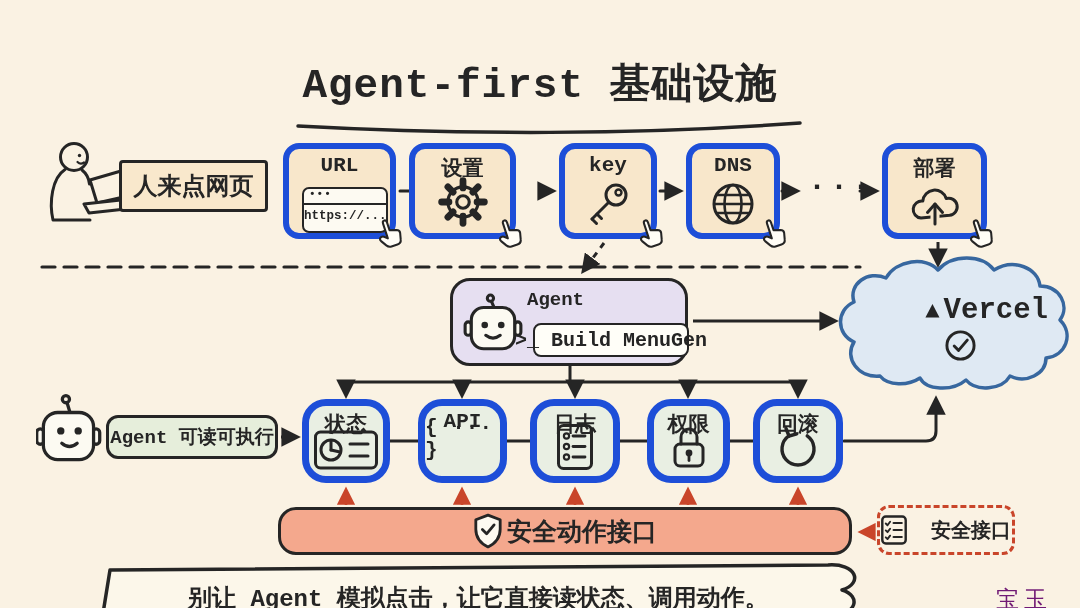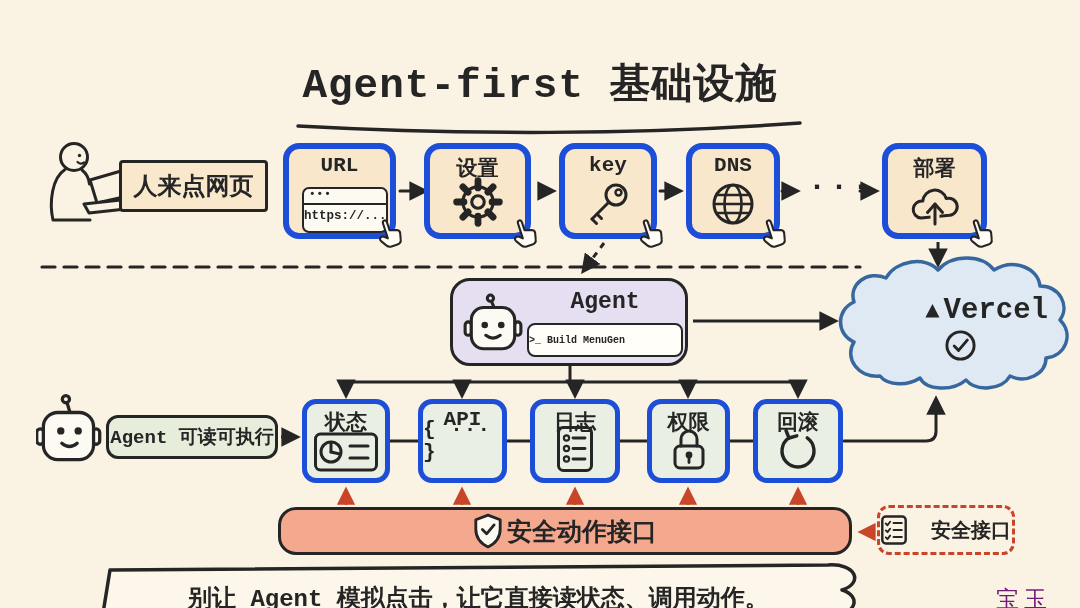--- a/index.html
+++ b/index.html
@@ -17,29 +17,29 @@
   .cursor{position:absolute;right:-13px;bottom:-16px;width:27px;height:31px;transform:rotate(-18deg);z-index:3;}
   .mini-browser{position:absolute;left:13px;top:38px;width:86px;height:46px;border:2.5px solid #252525;
         border-radius:7px;background:#FDFAF2;box-sizing:border-box;}
   .mini-browser .bar{height:14px;border-bottom:2.5px solid #252525;font-size:11px;line-height:11px;
         padding-left:5px;letter-spacing:1px;font-weight:bold;}
   .mini-browser .url{font-size:12.5px;font-weight:bold;text-align:center;padding-top:4px;}
   .dots{position:absolute;left:802px;top:126px;width:78px;text-align:center;font-size:30px;
         font-weight:bold;letter-spacing:4px;z-index:2;}
   .agent-box{position:absolute;left:450px;top:234px;width:238px;height:88px;background:#E6DFF1;
         border:3px solid #252525;border-radius:20px;box-sizing:border-box;z-index:2;}
-  .agent-box .lbl{position:absolute;left:74px;top:8px;width:156px;text-align:center;font-size:23px;font-weight:bold;}
-  .terminal{position:absolute;left:74px;top:42px;width:156px;height:34px;background:#FFFEF8;
-        border:2.5px solid #252525;border-radius:8px;box-sizing:border-box;font-size:10px;font-weight:bold;
-        display:flex;align-items:center;justify-content:flex-start;white-space:nowrap;}
+  .agent-box .lbl{position:absolute;left:74px;top:8px;width:156px;font-size:19px;font-weight:bold;}
+  .terminal{position:absolute;left:80px;top:42px;width:156px;height:34px;background:#FFFEF8;
+        border:2.5px solid #252525;border-radius:8px;box-sizing:border-box;font-size:20px;font-weight:bold;
+        display:flex;align-items:center;justify-content:center;white-space:nowrap;}
   .vercel-label{position:absolute;left:872px;top:250px;width:176px;text-align:right;z-index:2;}
   .vercel-row{font-size:29px;font-weight:bold;white-space:nowrap;}
   .vercel-row .tri{font-size:24px;margin-right:4px;}
-  .cap{position:absolute;top:355px;height:84px;background:#E9EFE3;border:5px solid #1d4ed8;
-        border-radius:14px;box-sizing:border-box;z-index:2;}
+  .cap{position:absolute;top:355px;height:84px;background:#E9EFE3;border:7px solid #1d4ed8;
+        border-radius:24px;box-sizing:border-box;z-index:2;}
   .cap .lbl{position:absolute;top:4px;left:0;right:0;text-align:center;font-size:21px;font-weight:bold;}
   .cap .icon-wrap{position:absolute;left:0;right:0;bottom:6px;display:flex;justify-content:center;}
   .api-glyph{font-size:21px;font-weight:bold;letter-spacing:1px;padding-bottom:8px;}
   .human-pill{left:119px;top:116px;width:149px;height:52px;background:#F9E8CC;font-size:24px;}
   .agent-pill{left:106px;top:371px;width:172px;height:44px;background:#E6EEDB;font-size:19px;border-radius:12px;}
   .secure-bar{position:absolute;left:278px;top:463px;width:574px;height:48px;background:#F4A88D;
         border:3px solid #252525;border-radius:18px;box-sizing:border-box;display:flex;align-items:center;
         justify-content:center;gap:4px;font-size:25px;font-weight:bold;z-index:2;}
   .secure-note{position:absolute;left:877px;top:461px;width:138px;height:50px;border:3px dashed #C9452A;
         border-radius:12px;box-sizing:border-box;display:flex;align-items:center;justify-content:center;
@@ -141,21 +141,21 @@
     <div class="lbl">URL</div>
     <div class="mini-browser">
       <div class="bar">•••</div>
       <div class="url">https://...</div>
     </div>
     <svg class="cursor" viewBox="0 0 26 30">
       <path d="M10,16 L10,4 Q10,1.5 12,1.5 Q14,1.5 14,4 L14,12 L20.5,13.8 Q23.5,14.8 23,17.5 L21.5,24 Q20.8,27.5 17,27.5 L11,27.5 Q8.2,27.5 6.5,25 L3,19.5 Q1.5,16.8 4.2,15.8 Q6,15.2 7.6,16.8 L10,19 Z" fill="#FFFDF6" stroke="#252525" stroke-width="2" stroke-linejoin="round"></path>
     </svg>
   </div>
 
-  <div class="step" style="left:424px;width:107px;padding-left:24px;">
+  <div class="step" style="left:409px;width:107px;padding-left:24px;">
     <div class="lbl">设置</div>
     <div class="icon-wrap">
       <svg width="50" height="50" viewBox="0 0 48 48">
         <g stroke="#252525" stroke-linecap="round" fill="none">
           <circle cx="24" cy="24" r="14.5" stroke-width="3"></circle>
           <circle cx="24" cy="24" r="6" stroke-width="3"></circle>
           <g stroke-width="6.5">
             <line x1="37.5" y1="24" x2="44.5" y2="24"></line>
             <line x1="33.5" y1="33.5" x2="38.5" y2="38.5"></line>
             <line x1="24" y1="37.5" x2="24" y2="44.5"></line>

